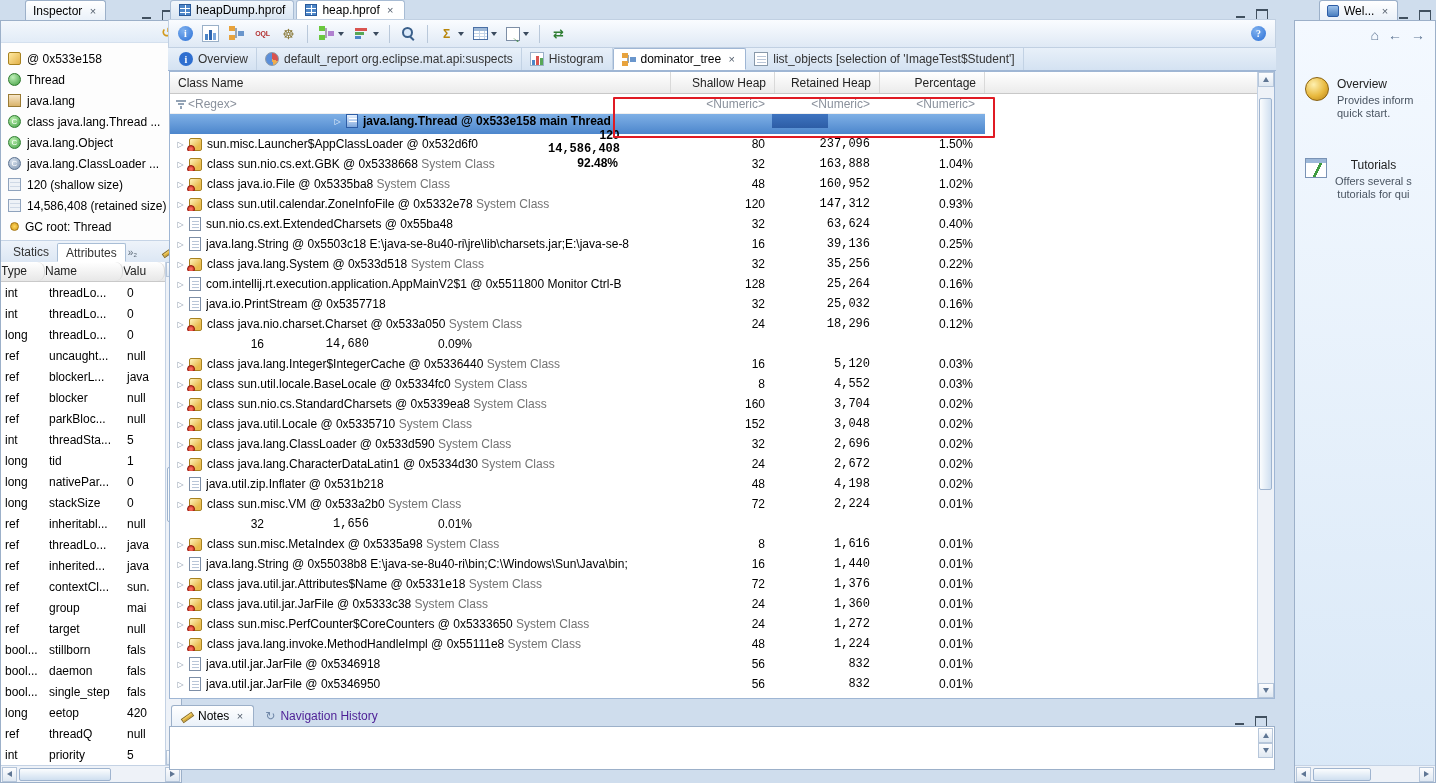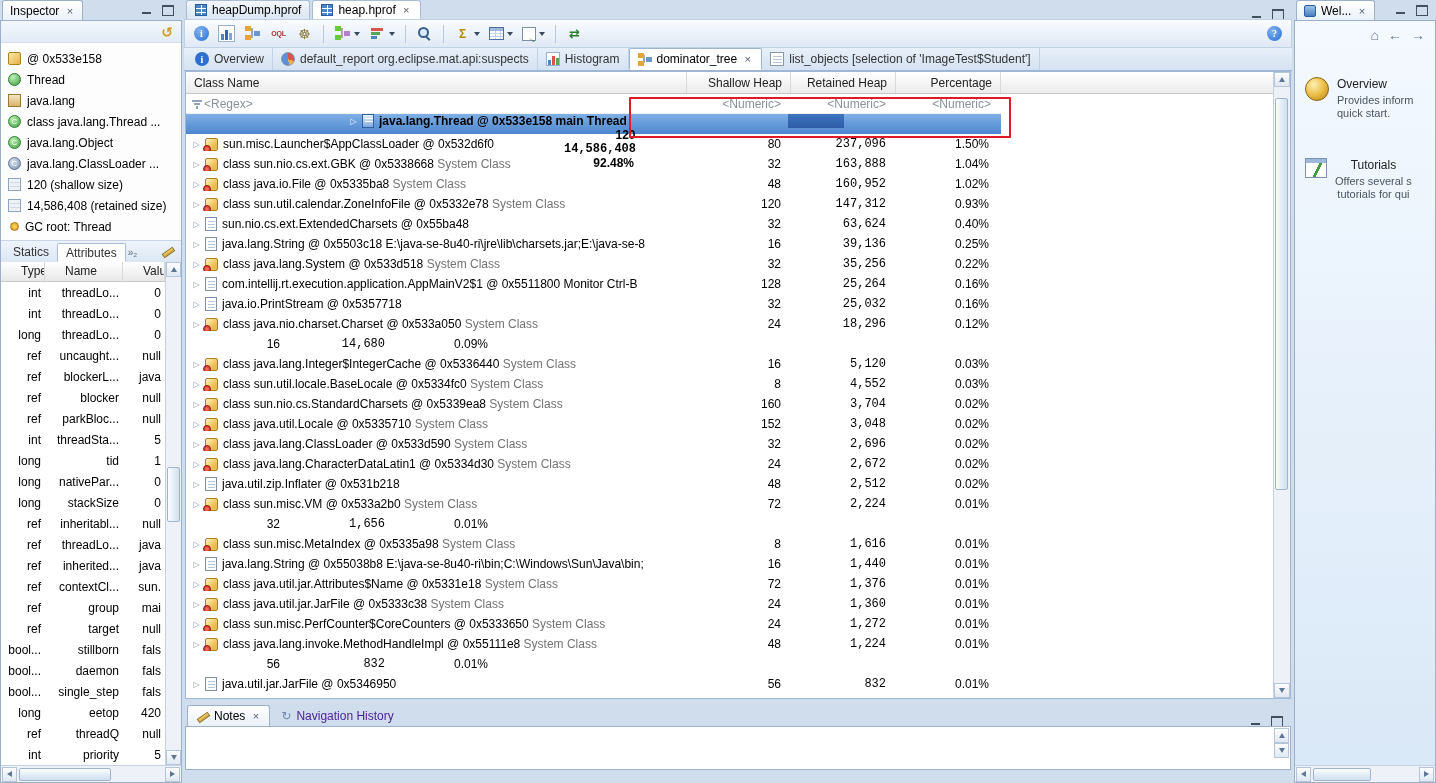--- a/index.html
+++ b/index.html
@@ -2,21 +2,21 @@
 <html><head>
 <meta charset="utf-8">
 <style>
   * { box-sizing: border-box; margin:0; padding:0; }
   html,body { width:1436px; height:783px; overflow:hidden; }
   body { font-family:"Liberation Sans","DejaVu Sans",sans-serif; font-size:12px; color:#000;
          background:#cfdded; }
   #app { position:relative; width:1436px; height:783px; }
 
   
-  .tabbar { position:absolute; left:0; right:0; top:0; height:20px; display:flex; align-items:flex-start; }
+  .tabbar { position:absolute; left:16px; right:0; top:0; height:20px; display:flex; align-items:flex-end;padding-left:7px; }
   .ptab { display:flex; align-items:center; gap:5px; height:20px; padding:2px 7px;
           border:1px solid #9cb0c9; border-bottom:none; border-radius:3px 3px 0 0;
           background:linear-gradient(#ffffff,#eaf1f9); font-size:12px; margin-left:2px; }
   .winbtns { margin-left:auto; display:flex; gap:7px; padding:4px 8px 0 0; }
   .wb { width:13px; height:11px; position:relative; cursor:default; }
   .wb-min::after { content:""; position:absolute; left:1px; bottom:1px; width:9px; border-bottom:2px solid #41505f; }
   .wb-max::after { content:""; position:absolute; left:1px; top:1px; width:10px; height:8px;
                    border:1px solid #41505f; border-top:2px solid #41505f; }
   .closex { width:11px; height:11px; display:inline-flex; align-items:center; justify-content:center;
             color:#55606e; font-size:11px; }
@@ -65,32 +65,32 @@
            background:linear-gradient(#eef3fa,#dce7f4); border-top:1px solid #c6d4e6; padding-left:4px; }
   .itab { height:19px; padding:2px 8px; color:#333; }
   .itab.active { background:#fff; border:1px solid #a9bed6; border-bottom-color:#fff; border-radius:2px 2px 0 0; }
   .chev { font-size:10px; color:#5a6775; margin:0 2px 4px 2px; }
   .pencil { margin-left:auto; margin-right:7px; margin-bottom:5px; width:13px; height:11px; position:relative; }
   .pencil::before { content:""; position:absolute; left:1px; top:4px; width:11px; height:3px;
                     background:linear-gradient(#ffd967,#c89a2a); border:1px solid #8a6a1a; transform:rotate(-35deg); }
   .attr-wrap { flex:1; position:relative; display:flex; flex-direction:column; overflow:hidden; background:#fff; }
   .attr-head { flex:none; display:flex; height:20px; background:linear-gradient(#ffffff,#e7e7e7);
                border-bottom:1px solid #c9c9c9; padding-right:16px; color:#222; }
-  .attr-head div { padding:2px 20px; border-right:1px solid #d8d8d8; overflow:hidden; white-space:nowrap; }
+  .attr-head div { padding:2px 0; border-right:1px solid #d8d8d8; overflow:hidden; white-space:nowrap;border-radius:8px; }
   .ac0 { width:44px; flex:none; } .ac1 { width:78px; flex:none; } .ac2 { flex:1; }
   #attr-rows { flex:1; overflow:hidden; padding-right:16px; }
-  .ar { display:flex; height:21px; align-items:center;text-align:right; }
+  .ar { display:flex; height:21px; align-items:center; }
   .ar div { padding:0 4px; overflow:hidden; white-space:nowrap; }
   .vscroll { position:absolute; right:0; top:0; bottom:0; width:16px; background:#eef2f8;
              border-left:1px solid #c4d2e4; }
   .vthumb { position:absolute; left:1px; right:1px; border-radius:2px;
             background:linear-gradient(90deg,#fbfdfe,#cfdff0); border:1px solid #9fb4cf; }
 
   
-  #editor { position:absolute; left:184px; top:0; width:1108px; height:783px; }
+  #editor { position:absolute; left:168px; top:0; width:1108px; height:783px; }
   .ed-tabbar { position:absolute; left:0; right:0; top:0; height:19px; display:flex; align-items:flex-end; }
   .etab { display:flex; align-items:center; gap:5px; height:19px; padding:2px 8px;
           border:1px solid #a8bcd4; border-bottom:none; border-radius:3px 3px 0 0;
           background:linear-gradient(#f2f7fc,#dae6f3); margin-left:2px; }
   .etab.active { background:#ffffff; }
   .heap-icon { width:12px; height:12px; flex:none; border:1px solid #2a5a9a;
       background:linear-gradient(#fff,#fff) 0 3px/12px 1px no-repeat,
                  linear-gradient(#fff,#fff) 0 7px/12px 1px no-repeat,
                  linear-gradient(#fff,#fff) 5px 0/1px 12px no-repeat,#4d86c8; }
   .toolbar { position:absolute; left:0; right:0; top:19px; height:29px;
@@ -781,21 +781,21 @@
      <div class="cell c3 num">0.02%</div>
    </div>
             <div class="trow ">
      <div class="cell c0">
        <span class="arrow"></span>
        <span class="ric ric-page"></span>
        <span class="rname">java.util.zip.Inflater @ 0x531b218</span>
 
      </div>
      <div class="cell c1 num">48</div>
-     <div class="cell c2 num">2,512</div>
+     <div class="cell c2 num">4,198</div>
      <div class="cell c3 num">0.02%</div>
    </div>
             <div class="trow ">
      <div class="cell c0">
        <span class="arrow"></span>
        <span class="ric ric-obj"></span>
        <span class="rname">class sun.misc.VM @ 0x533a2b0 <span class="sys">System Class</span></span>
 
      </div>
      <div class="cell c1 num">72</div>
@@ -867,20 +867,26 @@
        <span class="arrow"></span>
        <span class="ric ric-obj"></span>
        <span class="rname">class java.lang.invoke.MethodHandleImpl @ 0x55111e8 <span class="sys">System Class</span></span>
 
      </div>
      <div class="cell c1 num">48</div>
      <div class="cell c2 num">1,224</div>
      <div class="cell c3 num">0.01%</div>
    </div>
             <div class="trow ">
+     <div class="cell c0">
+       <span class="arrow"></span>
+       <span class="ric ric-page"></span>
+       <span class="rname">java.util.jar.JarFile @ 0x5346918</span>
+
+     </div>
      <div class="cell c1 num">56</div>
      <div class="cell c2 num">832</div>
      <div class="cell c3 num">0.01%</div>
    </div>
             <div class="trow ">
      <div class="cell c0">
        <span class="arrow"></span>
        <span class="ric ric-page"></span>
        <span class="rname">java.util.jar.JarFile @ 0x5346950</span>
 

